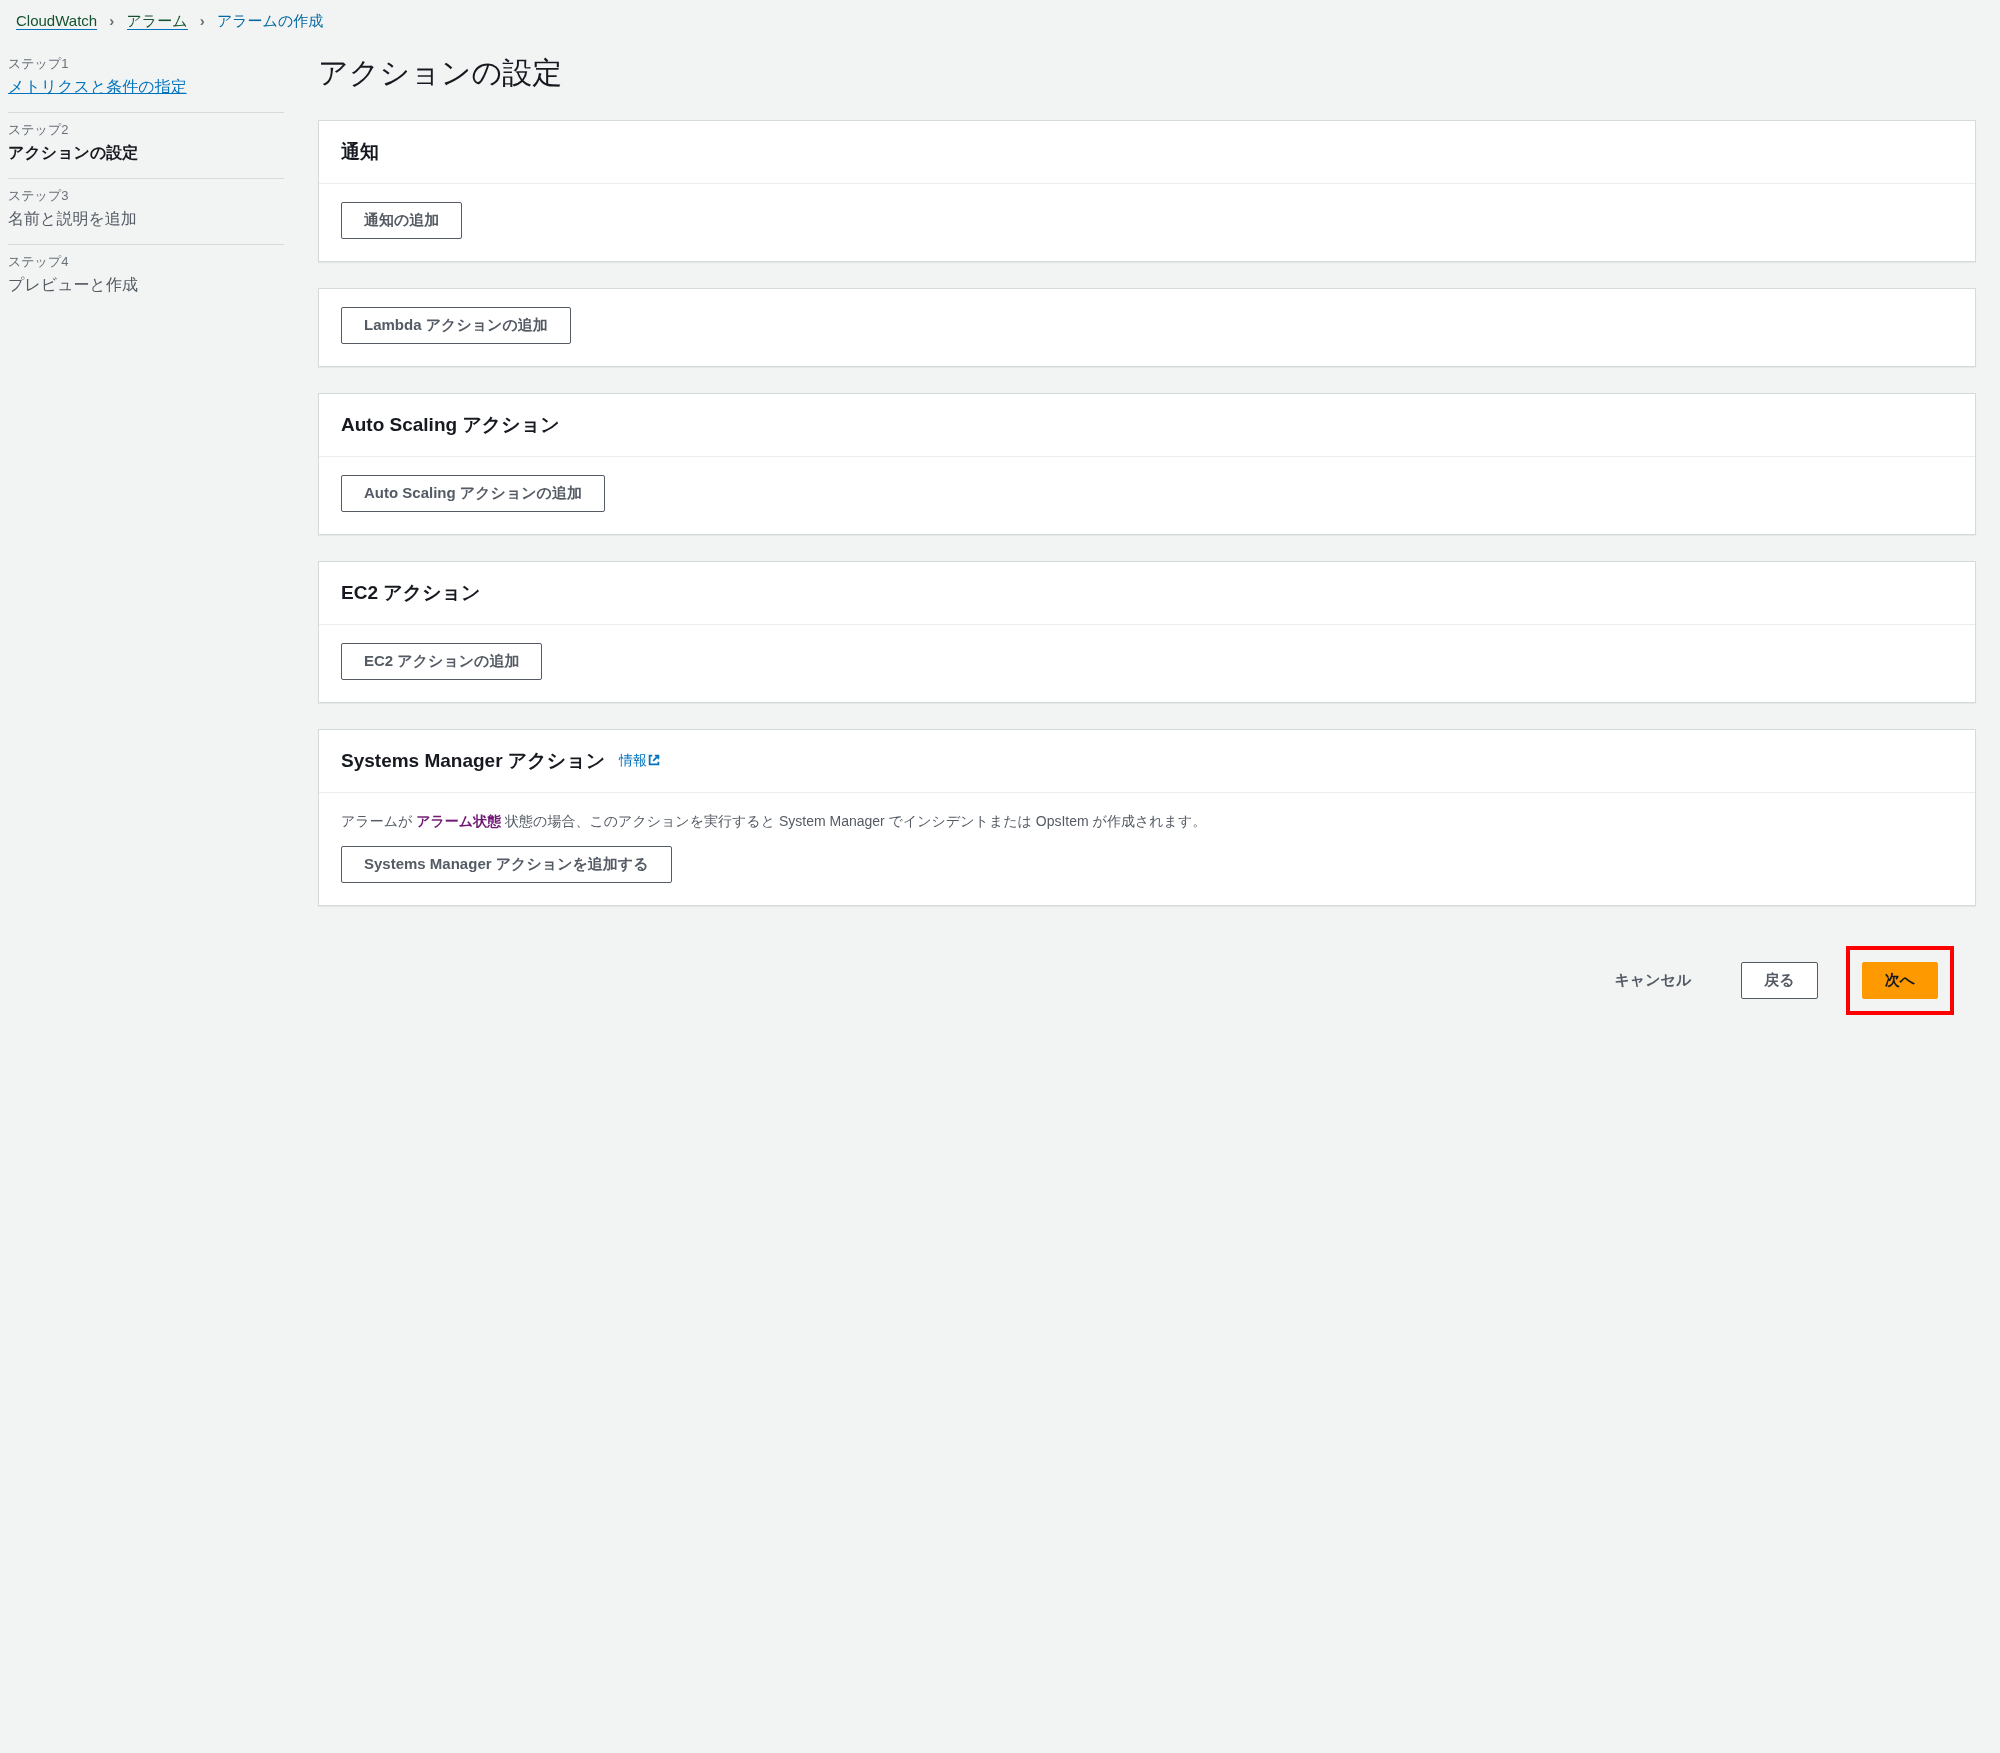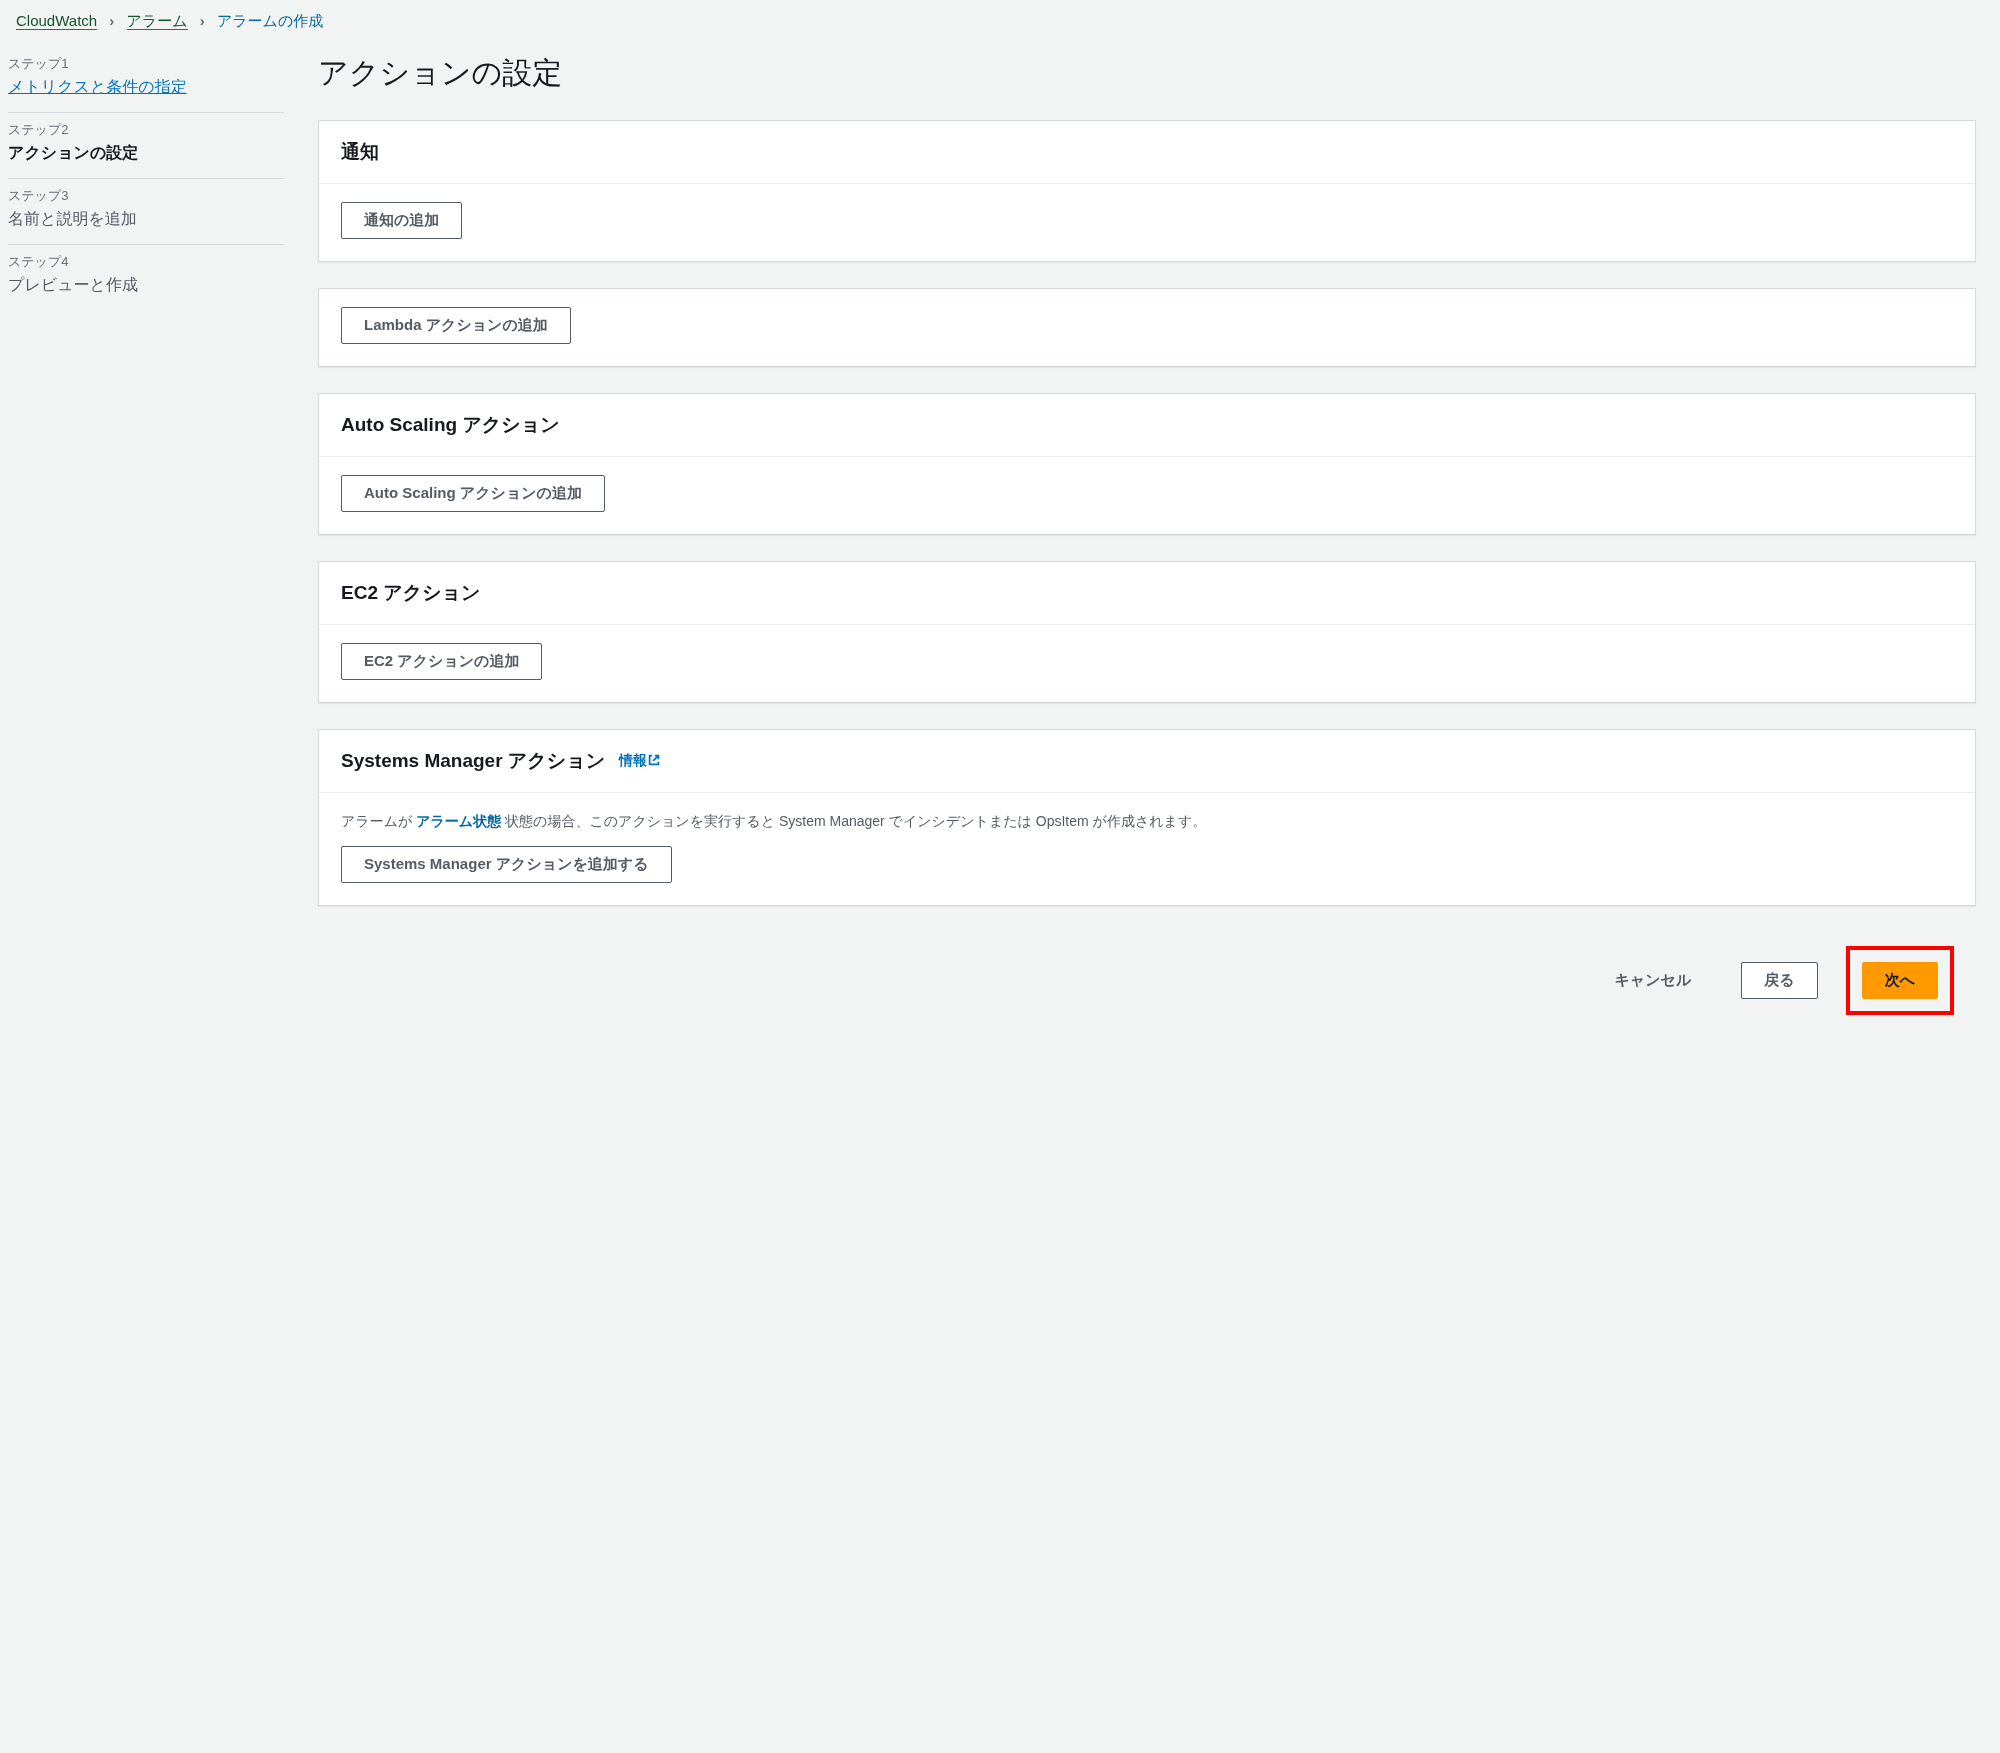--- a/index.html
+++ b/index.html
@@ -87,36 +87,36 @@
       font-weight: 700;
       color: #16191f;
       border-bottom: 1px solid #eaeded;
       display: flex;
       align-items: center;
       gap: 8px;
     }
     .section-header .info-link {
       color: #0073bb;
       font-size: 14px;
-      font-weight: 700;
+      font-weight: 400;
       text-decoration: none;
       display: inline-flex;
       align-items: center;
       margin-left: 6px;
     }
     .section-body {
       padding: 18px 22px 22px 22px;
     }
     .section-desc {
       font-size: 14px;
       color: #545b64;
       margin-bottom: 14px;
       line-height: 1.5;
     }
-    .section-desc b { color: #0369a1; font-weight: 700; }
+    .section-desc b { color: #701a75; font-weight: 700; }
     .btn {
       display: inline-flex;
       align-items: center;
       justify-content: center;
       padding: 8px 22px;
       border: 1px solid #545b64;
       background: #fff;
       color: #545b64;
       font-size: 15px;
       font-weight: 700;

